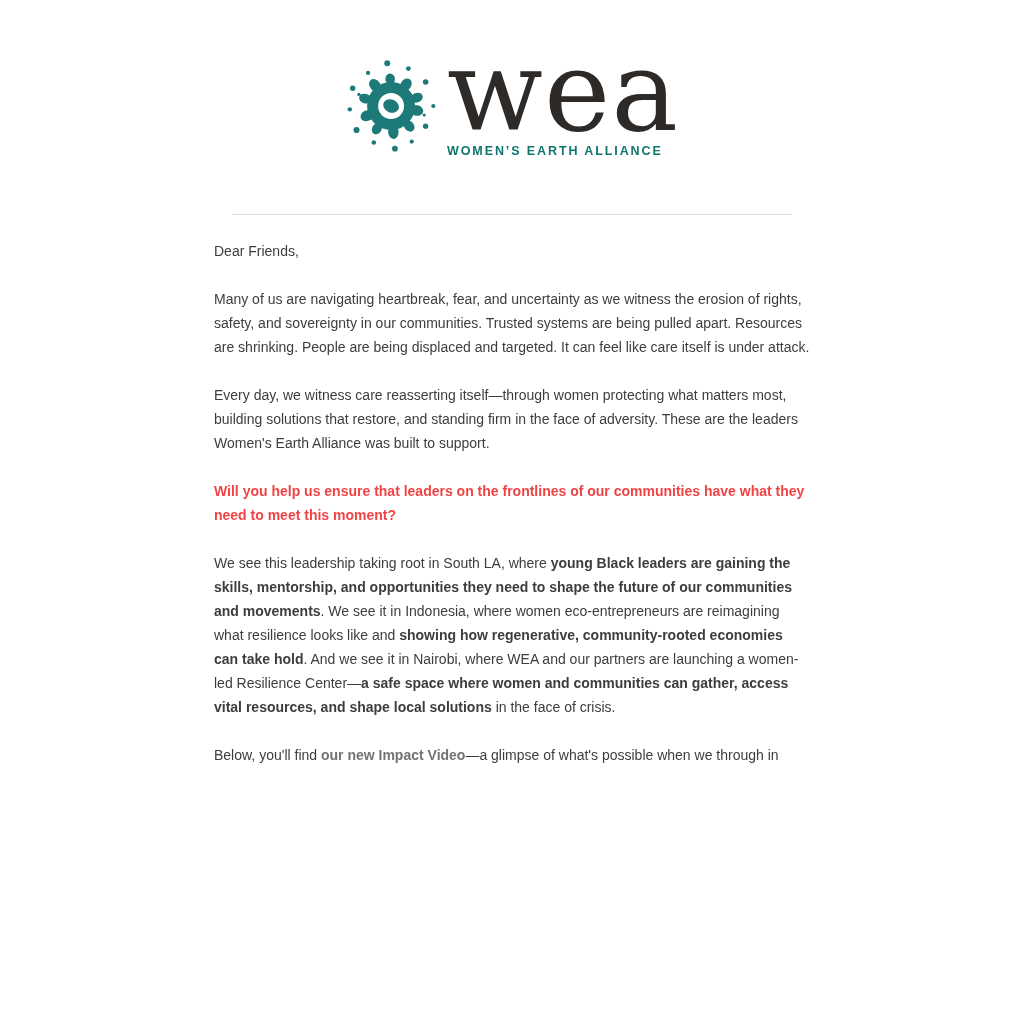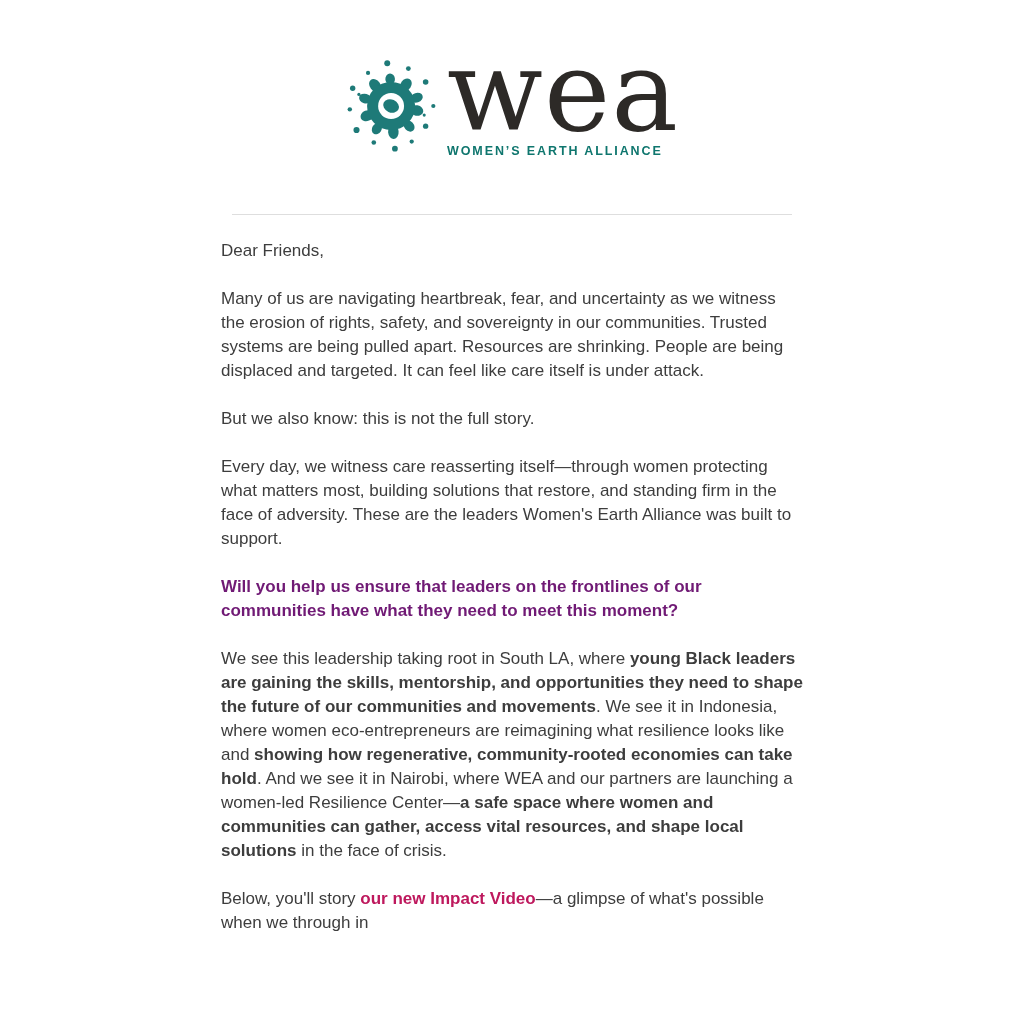--- a/index.html
+++ b/index.html
@@ -30,27 +30,27 @@
 
   
   .divider {
     border: none; border-top: 1px solid #dedede;
     width: 560px; margin: 56px auto 0 auto;
   }
 
   
   main { width: 596px; margin: 20px auto 0 auto; }
   p {
-    margin: 24px 7px;
-    font-size: 17px; line-height: 24px;
+    margin: 24px 0;
+    font-size: 14px; line-height: 24px;
     color: #3d3d3d;
   }
   .b { font-weight: 700; }
-  .teal-q { color: #701a75; font-weight: 700; }
-  .link { color: #be185d; font-weight: 700; text-decoration: none; cursor: pointer; }
+  .teal-q { color: #ef4444; font-weight: 700; }
+  .link { color: #737373; font-weight: 700; text-decoration: none; cursor: pointer; }
 </style>
 </head>
 <body>
 
 <div class="email">
 
   <header class="logo-row">
     <svg class="logo-icon" viewBox="0 0 100 100" aria-hidden="true">
       <g fill="#1E7A78">
 
@@ -94,25 +94,24 @@
 
   <hr class="divider">
 
   <main>
 
     <p><span>Dear Friends,</span></p>
 
 
     <p><span>Many of us are navigating heartbreak, fear, and uncertainty as we witness the erosion of rights, safety, and sovereignty in our communities. Trusted systems are being pulled apart. Resources are shrinking. People are being displaced and targeted. It can feel like care itself is under attack.</span></p>
 
-    <p><span>But we also know: this is not the full story.</span></p>
 
     <p><span>Every day, we witness care reasserting itself—through women protecting what matters most, building solutions that restore, and standing firm in the face of adversity. These are the leaders Women's Earth Alliance was built to support.</span></p>
 
     <p class="teal-q"><span>Will you help us ensure that leaders on the frontlines of our communities have what they need to meet this moment?</span></p>
 
     <p><span>We see this leadership taking root in South LA, where </span><span class="b">young Black leaders are gaining the skills, mentorship, and opportunities they need to shape the future of our communities and movements</span><span>. We see it in Indonesia, where women eco-entrepreneurs are reimagining what resilience looks like and </span><span class="b">showing how regenerative, community-rooted economies can take hold</span><span>. And we see it in Nairobi, where WEA and our partners are launching a women-led Resilience Center—</span><span class="b">a safe space where women and communities can gather, access vital resources, and shape local solutions</span><span> in the face of crisis.</span></p>
 
 
-    <p><span>Below, you'll story </span><a class="link">our new Impact Video</a><span>—a glimpse of what's possible when we through in</span></p>
+    <p><span>Below, you'll find </span><a class="link">our new Impact Video</a><span>—a glimpse of what's possible when we through in</span></p>
 
   </main>
 </div>
 
 </body></html>

